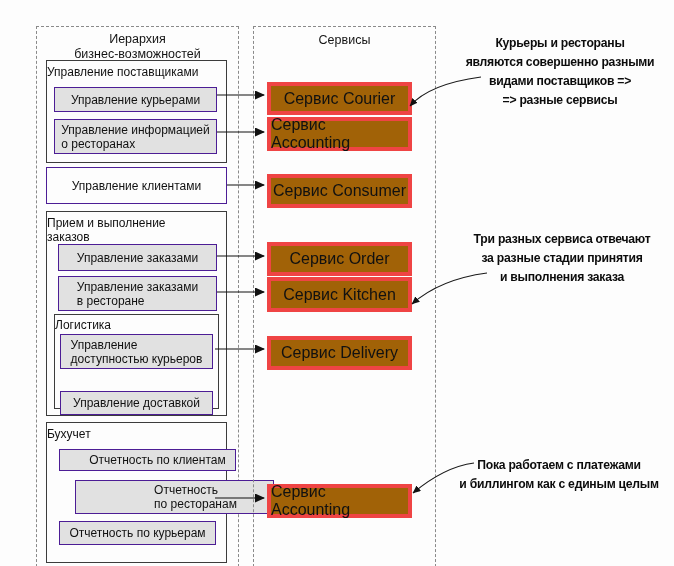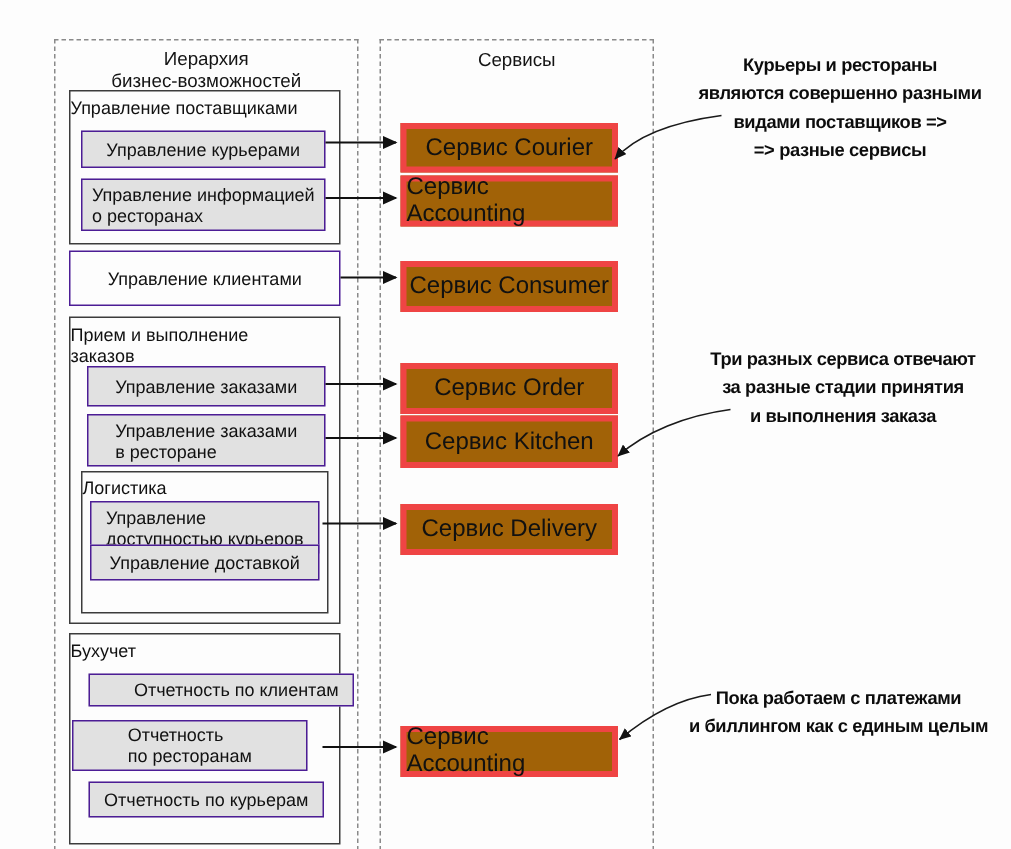--- a/index.html
+++ b/index.html
@@ -105,28 +105,28 @@
       <div class="group-title">Прием и выполнение
 заказов</div>
       <div class="leaf" style="left:11px; top:32px; width:157px; height:25px;">Управление заказами</div>
       <div class="leaf" style="left:11px; top:64px; width:157px; height:33px;">Управление заказами
 в ресторане</div>
 
       <div class="group" style="left:7px; top:102px; width:163px; height:93px;">
         <div class="group-title" style="top:3px;">Логистика</div>
         <div class="leaf" style="left:5px; top:19px; width:151px; height:33px;">Управление
 доступностью курьеров</div>
-        <div class="leaf" style="left:5px; top:48px; width:151px; height:22px;">Управление доставкой</div>
+        <div class="leaf" style="left:5px; top:76px; width:151px; height:22px;">Управление доставкой</div>
       </div>
     </div>
 
     <div class="group" style="left:9px; top:395px; width:179px; height:139px;">
       <div class="group-title">Бухучет</div>
       <div class="leaf" style="left:12px; top:26px; width:155px; height:20px;padding-left:20px;">Отчетность по клиентам</div>
-      <div class="leaf" style="left:1px; top:57px; width:155px; height:32px;">Отчетность
+      <div class="leaf" style="left:28px; top:57px; width:155px; height:32px;padding-left:42px;">Отчетность
 по ресторанам</div>
       <div class="leaf" style="left:12px; top:98px; width:155px; height:22px;">Отчетность по курьерам</div>
     </div>
   </div>
 
   <div class="panel" style="left:253px; top:10px; width:181px; height:544px;">
     <div class="panel-title" style="top:6px;">Сервисы</div>
   </div>
 
   <div class="service" style="top:66px; height:25px;">Сервис Courier</div>

